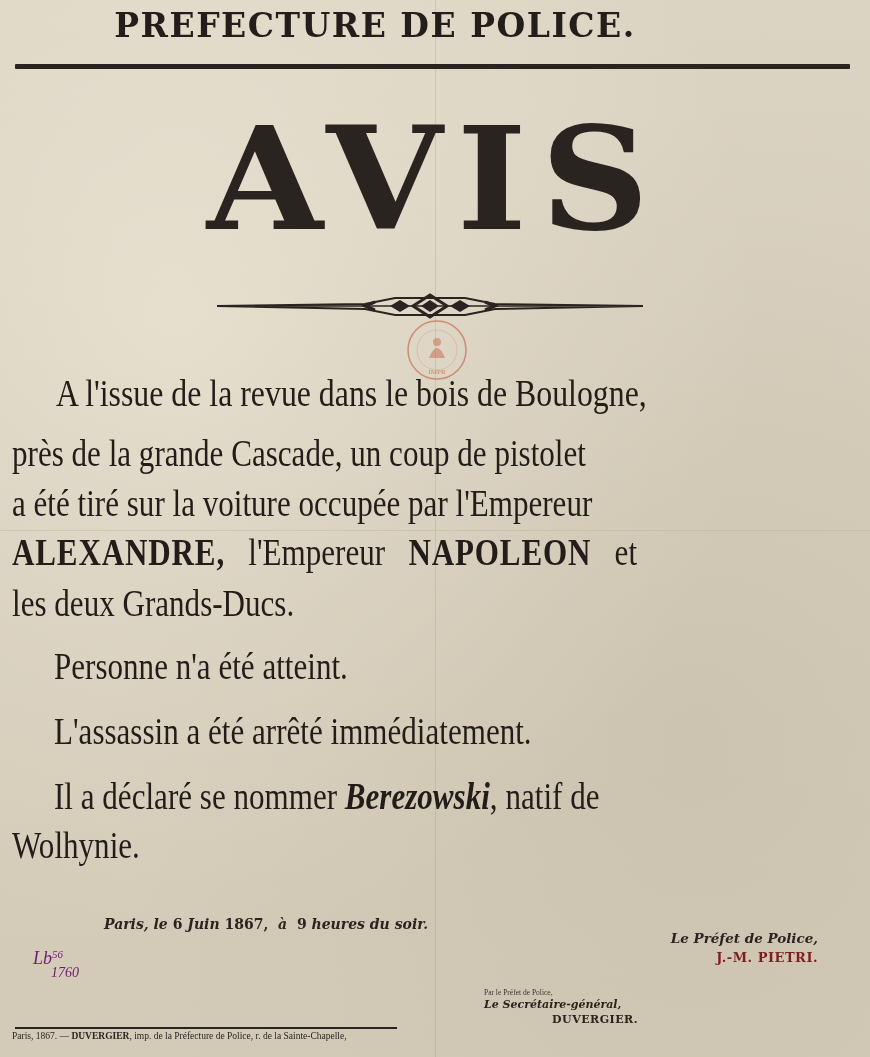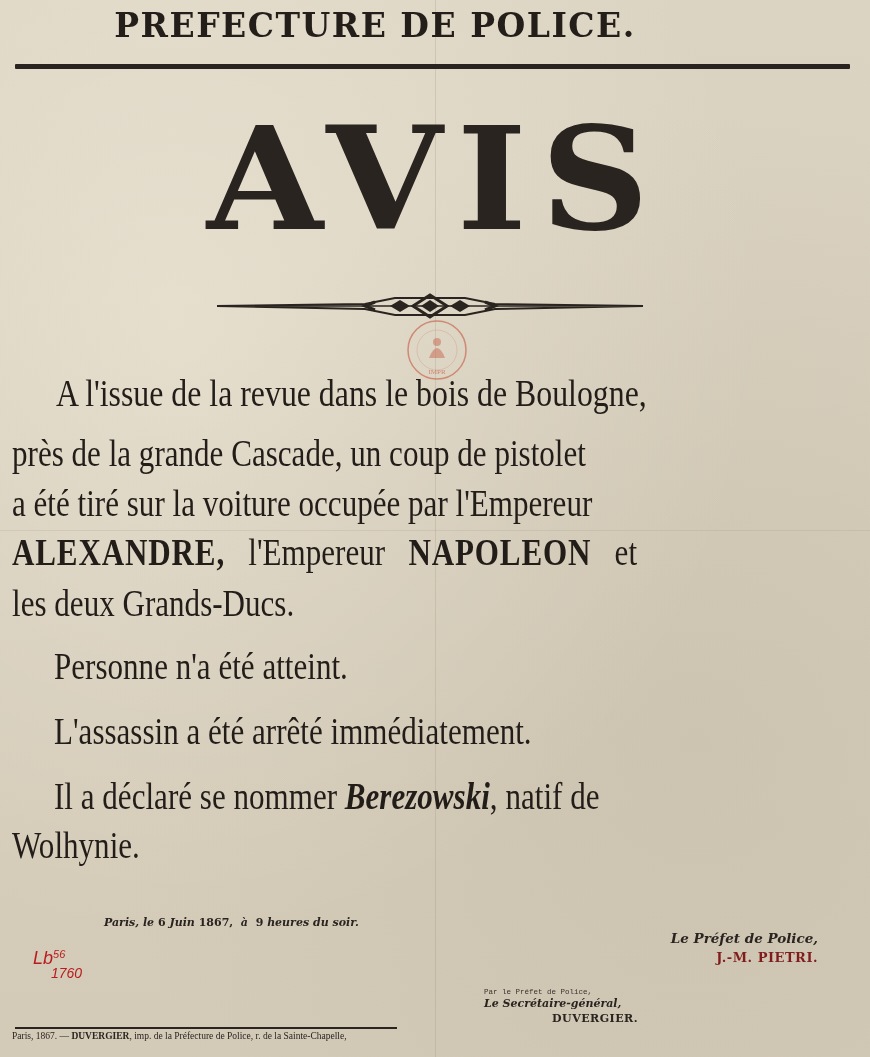--- a/index.html
+++ b/index.html
@@ -41,36 +41,36 @@
     font-size: 37px; color: #221d19;
     white-space: nowrap;
   }
   .narrow { display: inline-block; transform-origin: left center; }
   .caps { font-weight: bold; letter-spacing: 1px; }
   .italic-name { font-style: italic; font-weight: bold; }
 
   .date-line {
     position: absolute; top: 916px; left: 104px;
     font-family: "DejaVu Serif", serif; font-style: italic; font-weight: bold;
-    font-size: 11px; color: #2a2420;
+    font-size: 14px; color: #2a2420;
   }
   .date-line .upright { font-style: normal; }
   .archive-mark {
     position: absolute; top: 948px; left: 33px;
-    font-family: Liberation Sans, sans-serif; font-style: italic; color: #b91c1c; font-size: 18px;
+    font-family: Liberation Serif, serif; font-style: italic; color: #701a75; font-size: 18px;
   }
   .archive-mark .sup { font-size: 11px; vertical-align: top; }
   .archive-mark .num { display: block; font-size: 14px; margin-left: 18px; margin-top: -4px; }
 
   .prefect-block { position: absolute; top: 930px; left: 668px; text-align: right; width: 150px; }
   .prefect-title { font-family: "DejaVu Serif", serif; font-style: italic; font-weight: bold; font-size: 13.5px; color: #2a2420; }
   .prefect-name { font-family: "DejaVu Serif", serif; font-weight: bold; font-size: 13px; color: #7f1d1d; margin-top: 4px; letter-spacing: 0.5px; }
 
   .secretary-block { position: absolute; top: 988px; left: 484px; width: 160px; }
-  .secretary-prefix { font-family: Liberation Mono, monospace; font-size: 7.5px; color: #3a342e; }
+  .secretary-prefix { font-family: Liberation Serif, serif; font-size: 7.5px; color: #3a342e; }
   .secretary-title { font-family: "DejaVu Serif", serif; font-style: italic; font-weight: bold; font-size: 11px; color: #2a2420; margin-top: 1px; }
   .secretary-name { font-family: "DejaVu Serif", serif; font-weight: bold; font-size: 11px; color: #2a2420; margin-left: 68px; margin-top: 2px; letter-spacing: 0.5px; }
 
   .imprint-rule { position: absolute; top: 1027px; left: 15px; width: 382px; height: 2px; background: #2a2420; }
   .imprint {
     position: absolute; top: 1031px; left: 12px;
     font-family: "Liberation Serif", serif; font-size: 9.5px; color: #2a2420; white-space: nowrap;
   }
   .imprint b { font-weight: bold; }
 </style>

